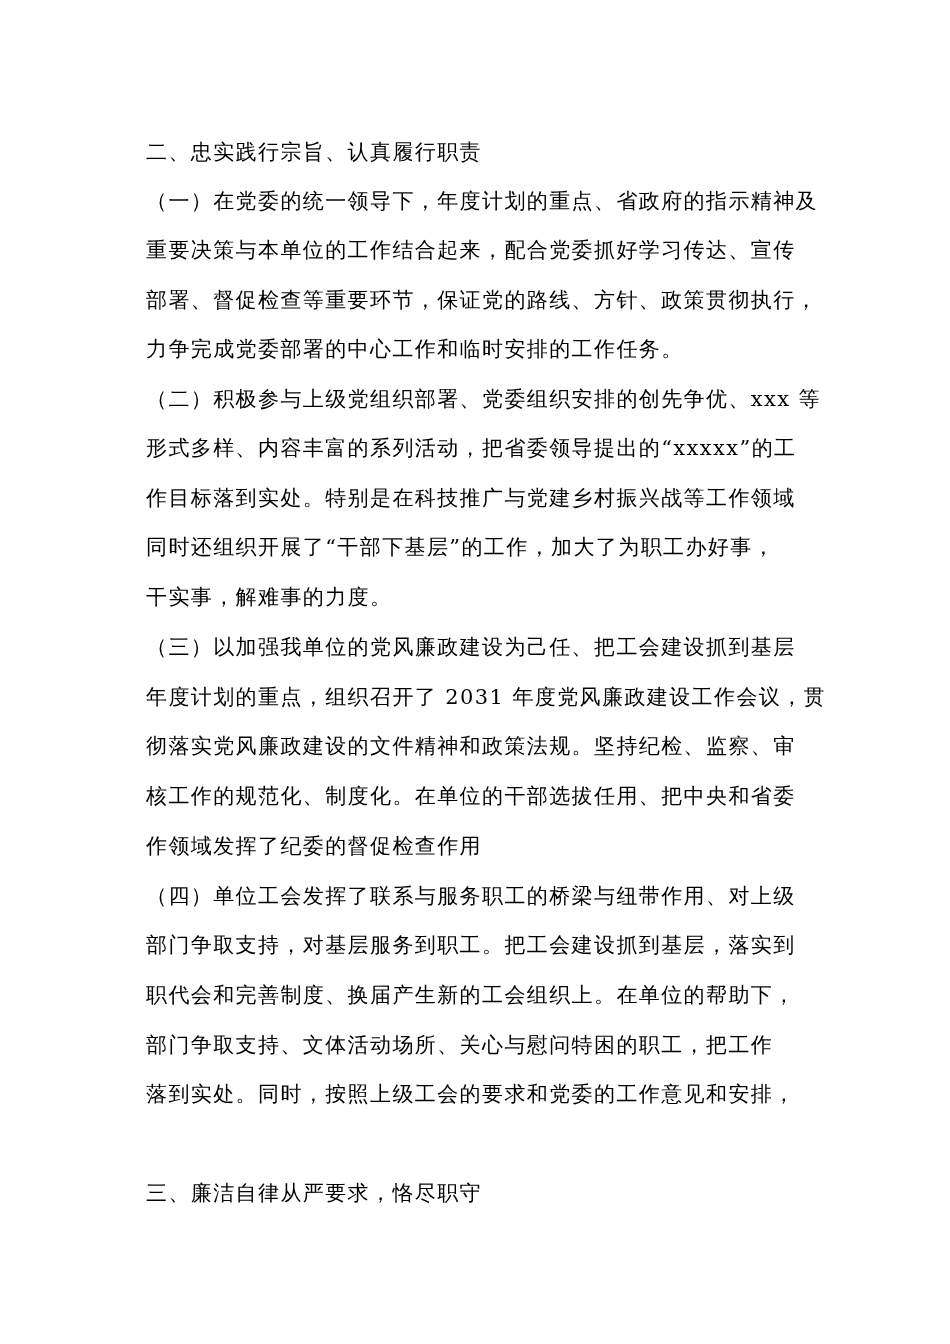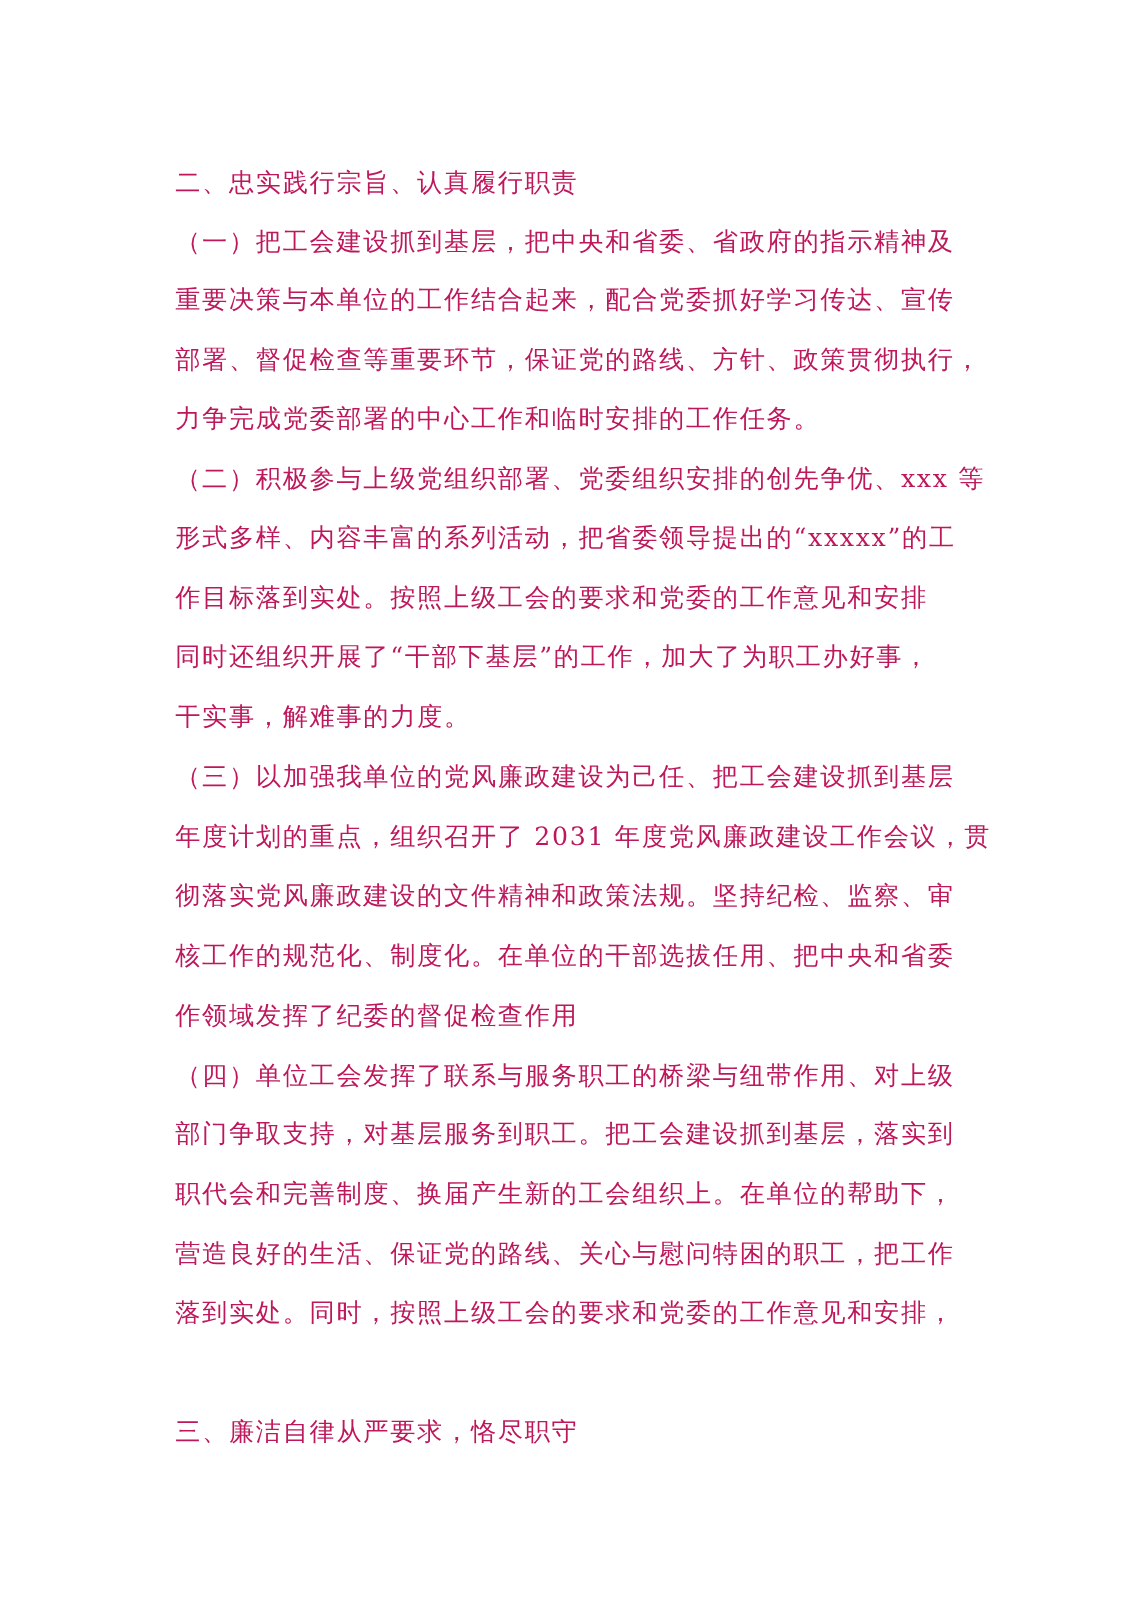--- a/index.html
+++ b/index.html
@@ -6,43 +6,43 @@
   body { width: 950px; height: 1344px; position: relative; overflow: hidden; }
   .page {
     position: absolute; left: 0; top: 0; width: 950px; height: 1344px; background: #fff;
   }
   .line {
     position: absolute;
     left: 146px;
     font-family: "DejaVu Serif", "Liberation Serif", serif;
     font-size: 21px;
     letter-spacing: 1.4px;
-    color: #be185d;
+    color: #000000;
     white-space: nowrap;
     line-height: 30px;
   }
 </style>
 </head>
 <body>
 
 <div class="page">
   <div class="line" style="top:137px">二、忠实践行宗旨、认真履行职责</div>
-  <div class="line" style="top:186px">（一）把工会建设抓到基层，把中央和省委、省政府的指示精神及</div>
+  <div class="line" style="top:186px">（一）在党委的统一领导下，年度计划的重点、省政府的指示精神及</div>
   <div class="line" style="top:235px">重要决策与本单位的工作结合起来，配合党委抓好学习传达、宣传</div>
   <div class="line" style="top:285px">部署、督促检查等重要环节，保证党的路线、方针、政策贯彻执行，</div>
   <div class="line" style="top:334px">力争完成党委部署的中心工作和临时安排的工作任务。</div>
   <div class="line" style="top:384px">（二）积极参与上级党组织部署、党委组织安排的创先争优、xxx 等</div>
   <div class="line" style="top:433px">形式多样、内容丰富的系列活动，把省委领导提出的“xxxxx”的工</div>
-  <div class="line" style="top:483px">作目标落到实处。按照上级工会的要求和党委的工作意见和安排</div>
+  <div class="line" style="top:483px">作目标落到实处。特别是在科技推广与党建乡村振兴战等工作领域</div>
   <div class="line" style="top:532px">同时还组织开展了“干部下基层”的工作，加大了为职工办好事，</div>
   <div class="line" style="top:582px">干实事，解难事的力度。</div>
   <div class="line" style="top:632px">（三）以加强我单位的党风廉政建设为己任、把工会建设抓到基层</div>
   <div class="line" style="top:682px">年度计划的重点，组织召开了 2031 年度党风廉政建设工作会议，贯</div>
   <div class="line" style="top:731px">彻落实党风廉政建设的文件精神和政策法规。坚持纪检、监察、审</div>
   <div class="line" style="top:781px">核工作的规范化、制度化。在单位的干部选拔任用、把中央和省委</div>
   <div class="line" style="top:831px">作领域发挥了纪委的督促检查作用</div>
   <div class="line" style="top:881px">（四）单位工会发挥了联系与服务职工的桥梁与纽带作用、对上级</div>
   <div class="line" style="top:930px">部门争取支持，对基层服务到职工。把工会建设抓到基层，落实到</div>
   <div class="line" style="top:980px">职代会和完善制度、换届产生新的工会组织上。在单位的帮助下，</div>
-  <div class="line" style="top:1030px">营造良好的生活、保证党的路线、关心与慰问特困的职工，把工作</div>
+  <div class="line" style="top:1030px">部门争取支持、文体活动场所、关心与慰问特困的职工，把工作</div>
   <div class="line" style="top:1079px">落到实处。同时，按照上级工会的要求和党委的工作意见和安排，</div>
   <div class="line" style="top:1178px">三、廉洁自律从严要求，恪尽职守</div>
 </div>
 
 </body></html>

